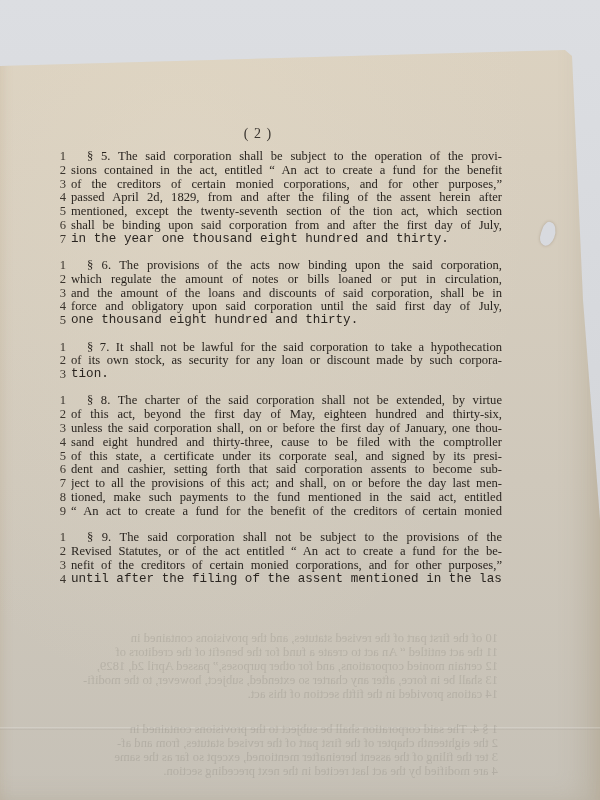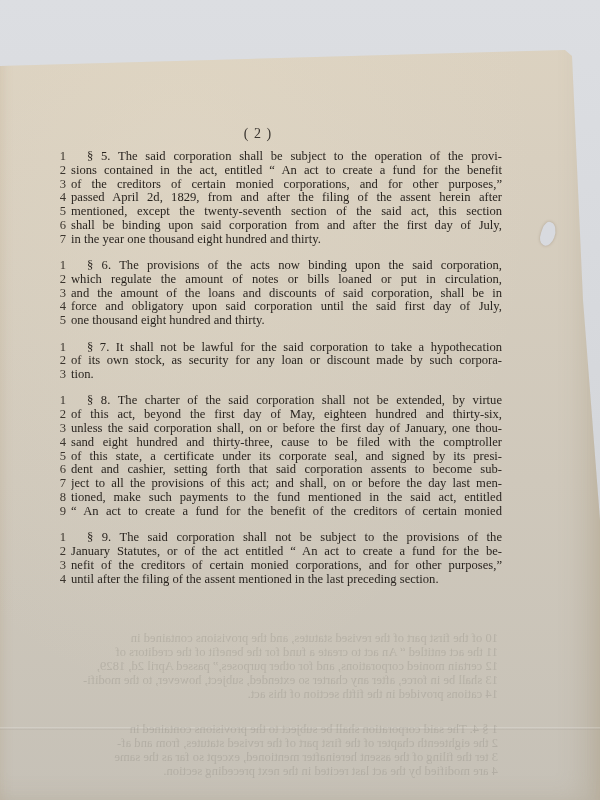--- a/index.html
+++ b/index.html
@@ -39,21 +39,21 @@
       font-size: 14px; color: #3a3530; letter-spacing: 1px;
     }
     .text-block {
       position: absolute; left: 50px; top: 150px; width: 452px;
       color: #2a2520; font-size: 12.6px; line-height: 13.8px;
     }
     .section { margin-bottom: 12.5px; }
     .line { display: flex; white-space: nowrap; height: 13.8px; }
     .ln { width: 16px; text-align: right; padding-right: 5px; flex: none; color: #3a342d; }
     .lt { flex: 1; text-align: justify; text-align-last: justify; overflow: hidden; }
-    .line.last .lt { text-align-last: left; }
+    .line.last .lt { text-align-last: left; font-family: Liberation Mono, monospace; }
     .line.first .lt { padding-left: 16px; }
     .bleed {
       position: absolute; left: 58px; width: 440px; color: rgba(60,55,50,0.14);
       font-size: 12.6px; line-height: 13.8px; transform: scaleX(-1);
       white-space: nowrap; overflow: hidden;
     }
   </style>
 </head>
 <body>
 
@@ -81,21 +81,21 @@
     <div class="line">
         <span class="ln">3</span>
         <span class="lt">of the creditors of certain monied corporations, and for other purposes,”</span>
       </div>
     <div class="line">
         <span class="ln">4</span>
         <span class="lt">passed April 2d, 1829, from and after the filing of the assent herein after</span>
       </div>
     <div class="line">
         <span class="ln">5</span>
-        <span class="lt">mentioned, except the twenty-seventh section of the said act, this section</span>
+        <span class="lt">mentioned, except the twenty-seventh section of the tion act, which section</span>
       </div>
     <div class="line">
         <span class="ln">6</span>
         <span class="lt">shall be binding upon said corporation from and after the first day of July,</span>
       </div>
     <div class="line last">
         <span class="ln">7</span>
         <span class="lt">in the year one thousand eight hundred and thirty.</span>
       </div>
   </div>
@@ -177,21 +177,21 @@
       </div>
   </div>
 
   <div class="section">
     <div class="line first">
         <span class="ln">1</span>
         <span class="lt">§ 9. The said corporation shall not be subject to the provisions of the</span>
       </div>
     <div class="line">
         <span class="ln">2</span>
-        <span class="lt">January Statutes, or of the act entitled “ An act to create a fund for the be-</span>
+        <span class="lt">Revised Statutes, or of the act entitled “ An act to create a fund for the be-</span>
       </div>
     <div class="line">
         <span class="ln">3</span>
         <span class="lt">nefit of the creditors of certain monied corporations, and for other purposes,”</span>
       </div>
     <div class="line last">
         <span class="ln">4</span>
         <span class="lt">until after the filing of the assent mentioned in the last preceding section.</span>
       </div>
   </div>

